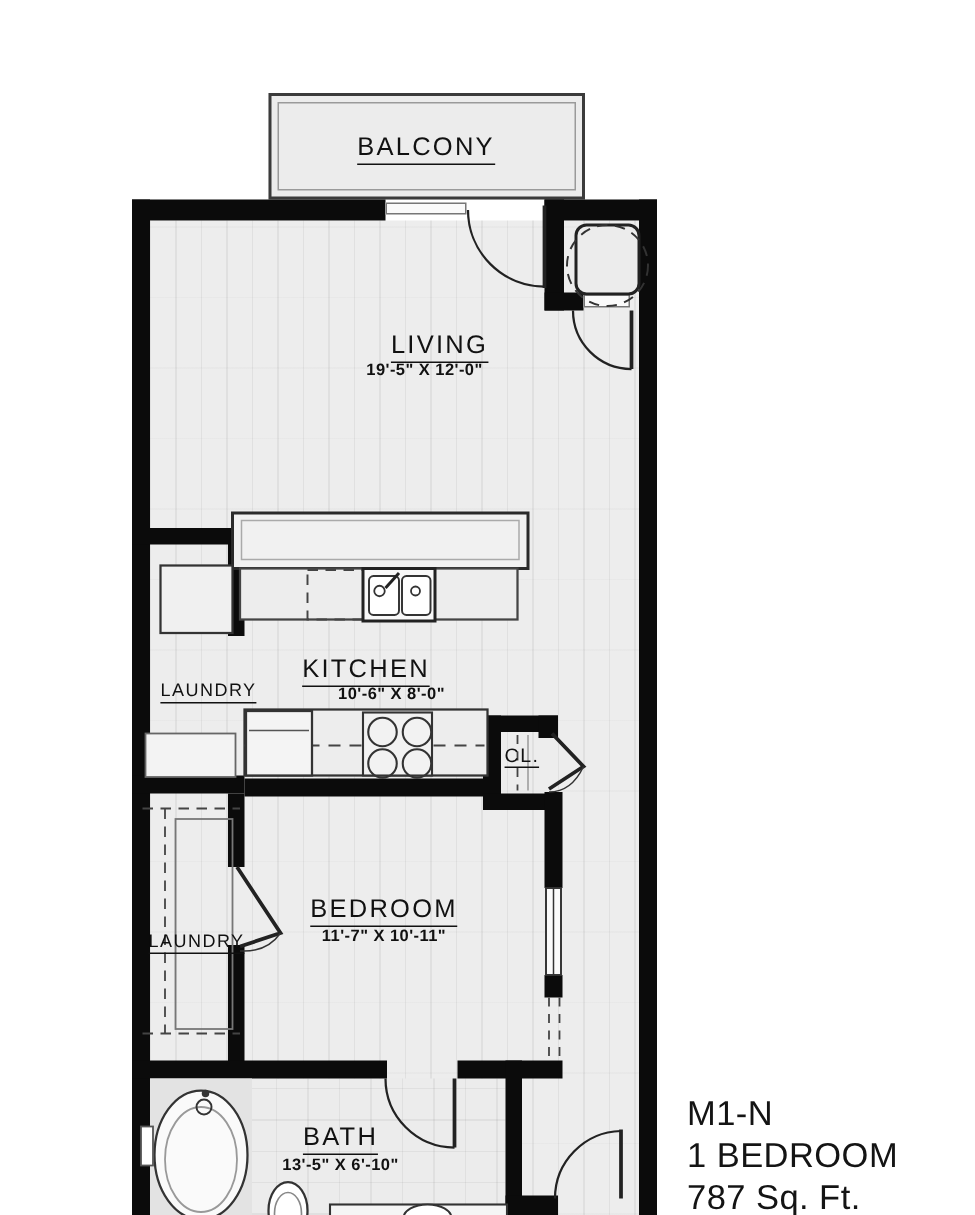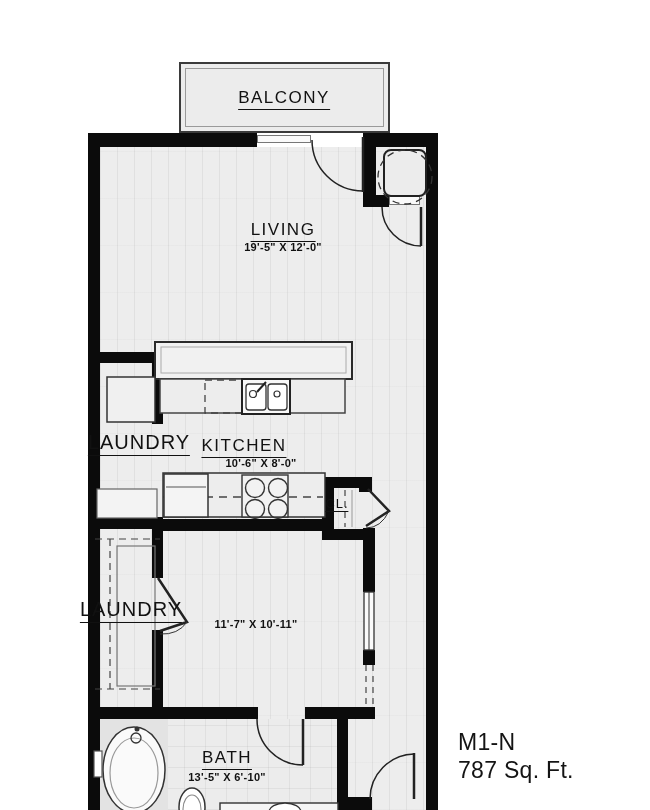--- a/index.html
+++ b/index.html
@@ -16,22 +16,22 @@
                       repeating-linear-gradient(0deg,rgba(0,0,0,0.05) 0 1px,transparent 1px 21px);}
   .balcony{position:absolute;left:179px;top:62px;width:211px;height:71px;
      background:#ececec;border:2px solid #3b3b3b;box-sizing:border-box;}
   .balcony-inner{position:absolute;left:4px;top:4px;right:4px;bottom:4px;border:1px solid #9a9a9a;}
   .threshold{position:absolute;background:#fafafa;border:1px solid #777;box-sizing:border-box;}
   .label{position:absolute;color:#111;white-space:nowrap;z-index:30;}
   .room-label{font-size:17px;letter-spacing:1.5px;font-weight:400;
      border-bottom:1.5px solid #111;padding-bottom:1px;transform:translateX(-50%);}
   .small-label{font-size:13px;letter-spacing:1px;border-bottom:1.2px solid #111;
      transform:translateX(-50%);}
-  .mid-label{font-size:20px;letter-spacing:1px;border-bottom:1.5px solid #111;
-     padding-bottom:1px;transform:translateX(-50%);}
+  .mid-label{font-size:12px;letter-spacing:1px;border-bottom:1.5px solid #111;
+     padding-bottom:1px;transform:translateX(-50%);margin-top:22px;}
   .dim-label{font-size:11px;font-weight:700;letter-spacing:0.3px;transform:translateX(-50%);}
   .title-block{position:absolute;left:458px;top:728px;color:#141414;z-index:30;}
   .title-line{font-size:23px;line-height:28px;letter-spacing:0.3px;}
   svg.overlay{position:absolute;left:0;top:0;z-index:20;pointer-events:none;}
 </style>
 </head>
 <body>
 
 <div id="plan">
 
@@ -181,29 +181,31 @@
       <ellipse cx="192" cy="809" rx="9" ry="14" fill="none" stroke="#888" stroke-width="1.1"></ellipse>
     </g>
 
     <g>
       <rect x="220" y="803" width="118" height="12" fill="#f5f5f5" stroke="#333" stroke-width="1.4"></rect>
       <ellipse cx="285" cy="812" rx="16" ry="9" fill="#fff" stroke="#333" stroke-width="1.3"></ellipse>
     </g>
   </svg>
 
   <div class="label room-label" style="left:284px;top:88px">BALCONY</div>
-  <div class="label room-label" style="left:283px;top:220px">LIVING</div>
+  <div class="label room-label" style="left:293px;top:220px">LIVING</div>
   <div class="label dim-label" style="left:283px;top:241px">19'-5" X 12'-0"</div>
   <div class="label mid-label" style="left:139px;top:431px">LAUNDRY</div>
   <div class="label room-label" style="left:244px;top:436px">KITCHEN</div>
   <div class="label dim-label" style="left:261px;top:457px">10'-6" X 8'-0"</div>
-  <div class="label small-label" style="left:337px;top:496px">CL.</div>
+  <div class="label small-label" style="left:348px;top:496px">CL.</div>
   <div class="label mid-label" style="left:131px;top:598px">LAUNDRY</div>
+  <div class="label room-label" style="left:256px;top:596px">BEDROOM</div>
   <div class="label dim-label" style="left:256px;top:618px">11'-7" X 10'-11"</div>
   <div class="label room-label" style="left:227px;top:748px">BATH</div>
   <div class="label dim-label" style="left:227px;top:771px">13'-5" X 6'-10"</div>
 
   <div class="title-block">
     <div class="title-line">M1-N</div>
+    <div class="title-line">1 BEDROOM</div>
     <div class="title-line">787 Sq. Ft.</div>
   </div>
 
 </div>
 
 </body></html>

